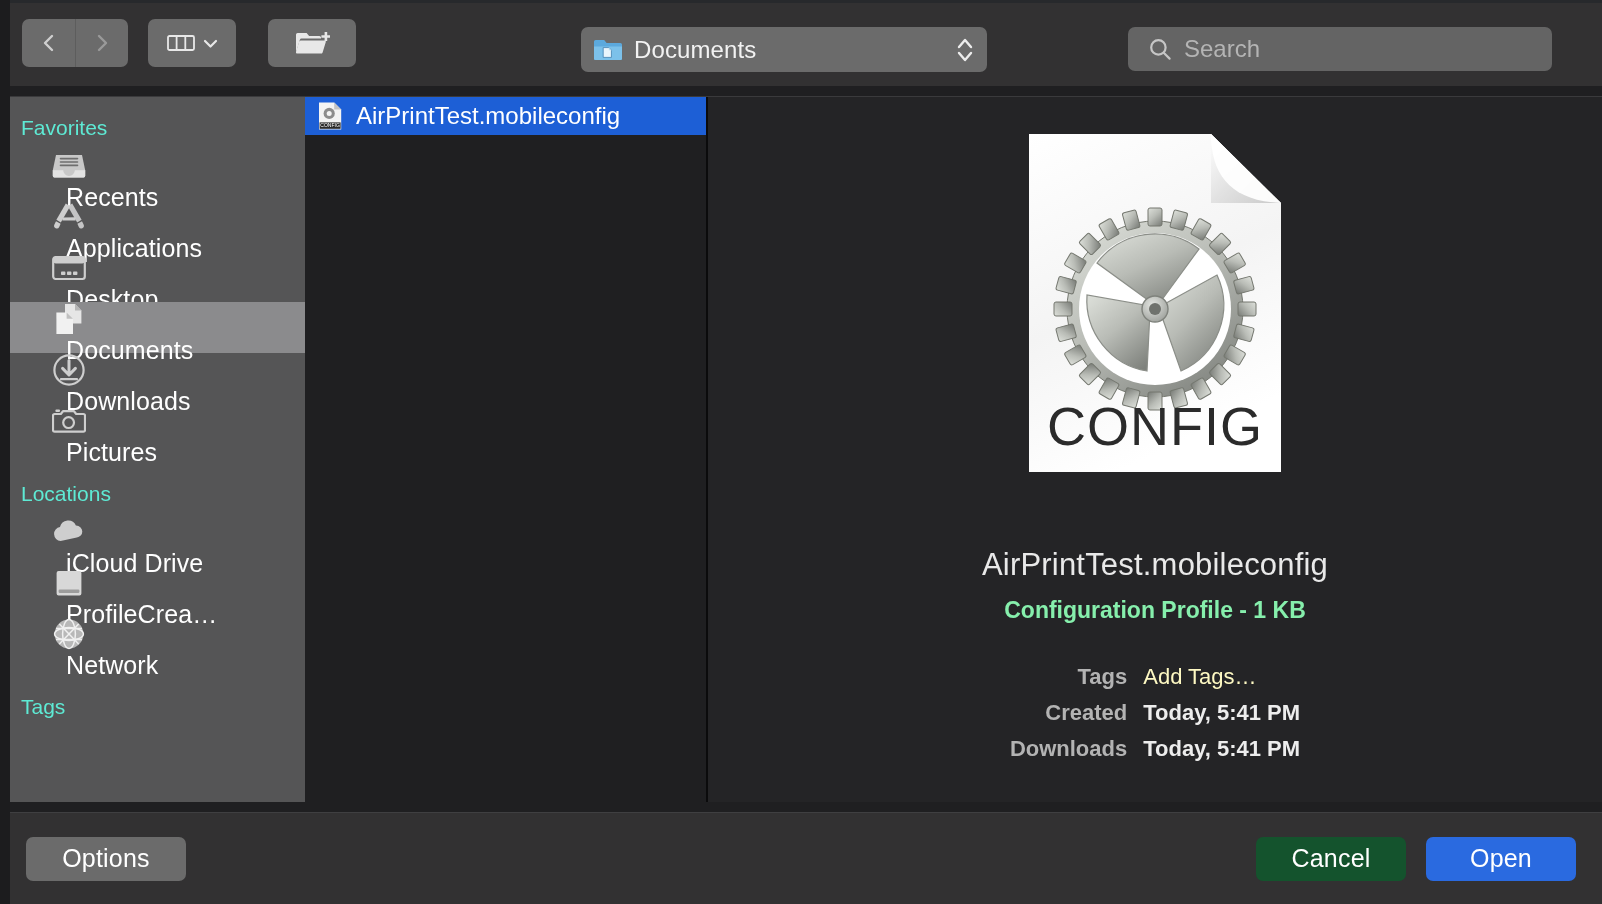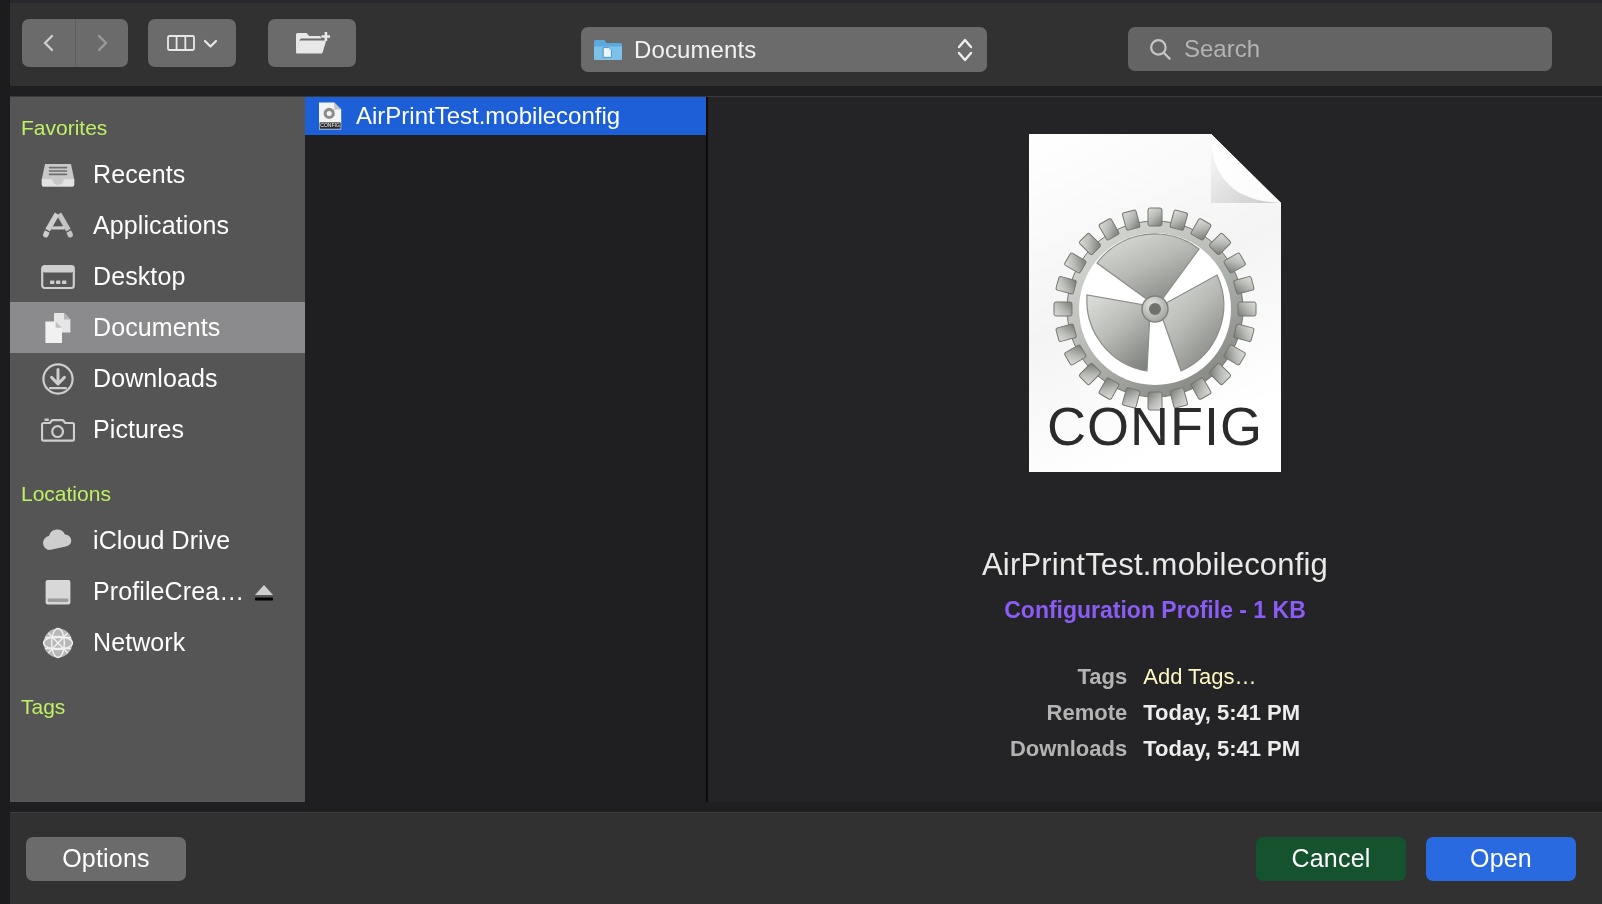--- a/index.html
+++ b/index.html
@@ -109,29 +109,29 @@
 
   
   .sidebar {
     width:305px; min-width:305px;
     background:#555556;
     padding-top:10px;
     position:relative;
     overflow:hidden;
   }
   .sb-header {
-    font-size:21px; color:#bef264; font-weight:400;
+    font-size:21px; color:#5eead4; font-weight:400;
     padding:0 0 0 21px; height:42px; line-height:42px;
   }
   .sb-header.locations { margin-top:18px; }
   .sb-header.tags { margin-top:18px; }
 
   .sb-item {
-    height:51px; display:flex; align-items:center;
-    padding-left:39px; cursor:default; position:relative;
+    height:51px; display:flex; 
+    padding-left:50px; cursor:default; position:relative;flex-direction:column;
   }
   .sb-item.selected { background:#8b8b8d; }
   .sb-ico {
     width:38px; height:34px; flex:0 0 auto;
     display:flex; align-items:center; justify-content:center;
   }
   .sb-ico svg { display:block; }
   .sb-label {
     margin-left:16px; font-size:25px; color:#ffffff;
     white-space:nowrap; letter-spacing:.1px;
@@ -174,21 +174,21 @@
     width:260px; height:344px;
     display:flex; align-items:center; justify-content:center;
   }
   .pv-title {
     margin-top:72px;
     font-size:31px; color:#e9e9e9; letter-spacing:.2px;
     text-align:center;
   }
   .pv-sub {
     margin-top:14px;
-    font-size:23px; color:#8b5cf6; font-weight:bold;
+    font-size:23px; color:#86efac; font-weight:bold;
     text-align:left;
   }
   .meta {
     margin-top:40px;
     display:grid;
     grid-template-columns:auto auto;
     column-gap:16px; row-gap:10px;
     align-items:baseline;
   }
   .meta-key {
@@ -503,21 +503,21 @@
         </svg>
       </div>
 
       <div class="pv-title">AirPrintTest.mobileconfig</div>
       <div class="pv-sub">Configuration Profile - 1 KB</div>
 
       <div class="meta">
         <div class="meta-key">Tags</div>
         <div class="meta-val placeholder">Add Tags…</div>
 
-        <div class="meta-key">Remote</div>
+        <div class="meta-key">Created</div>
         <div class="meta-val">Today, 5:41 PM</div>
 
         <div class="meta-key">Downloads</div>
         <div class="meta-val">Today, 5:41 PM</div>
       </div>
     </div>
   </div>
 
   <div class="footer">
     <div class="btn btn-options">Options</div>

